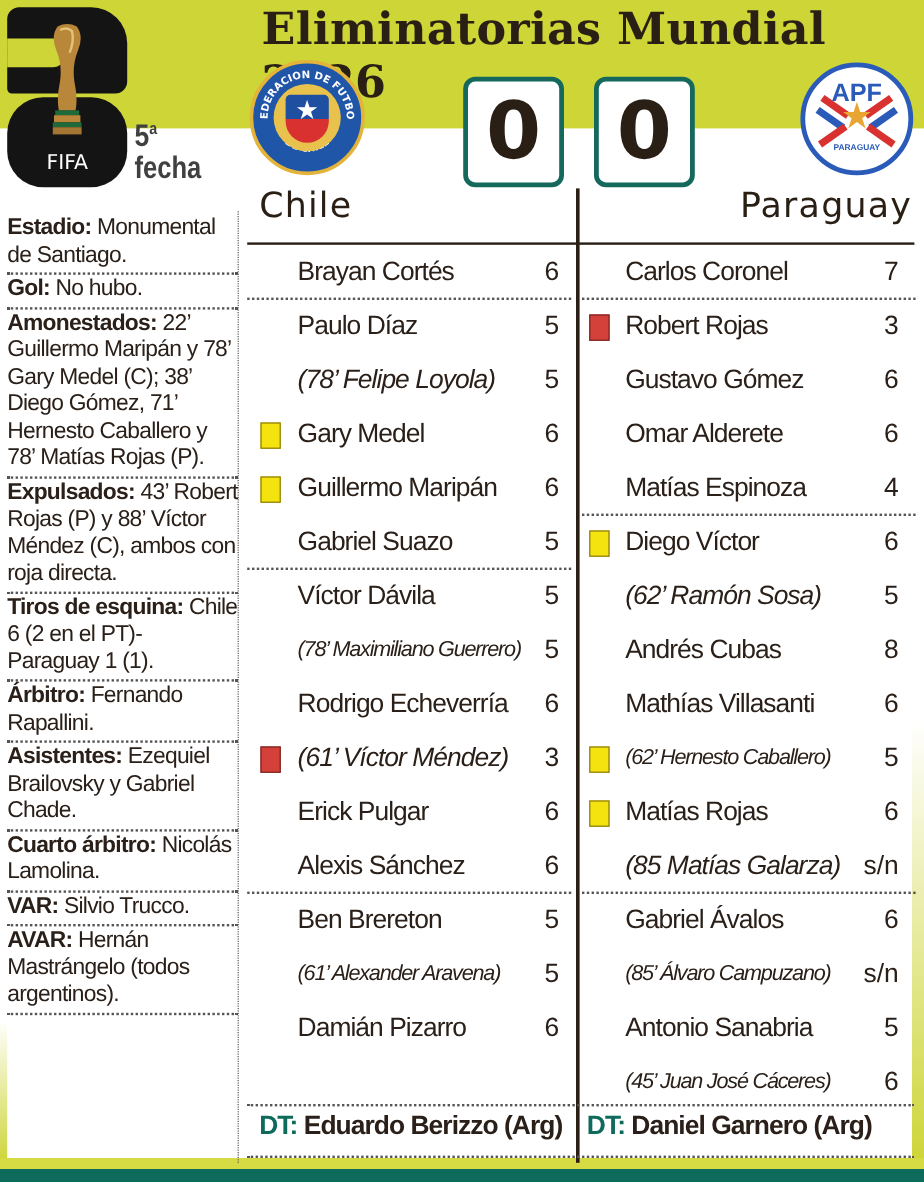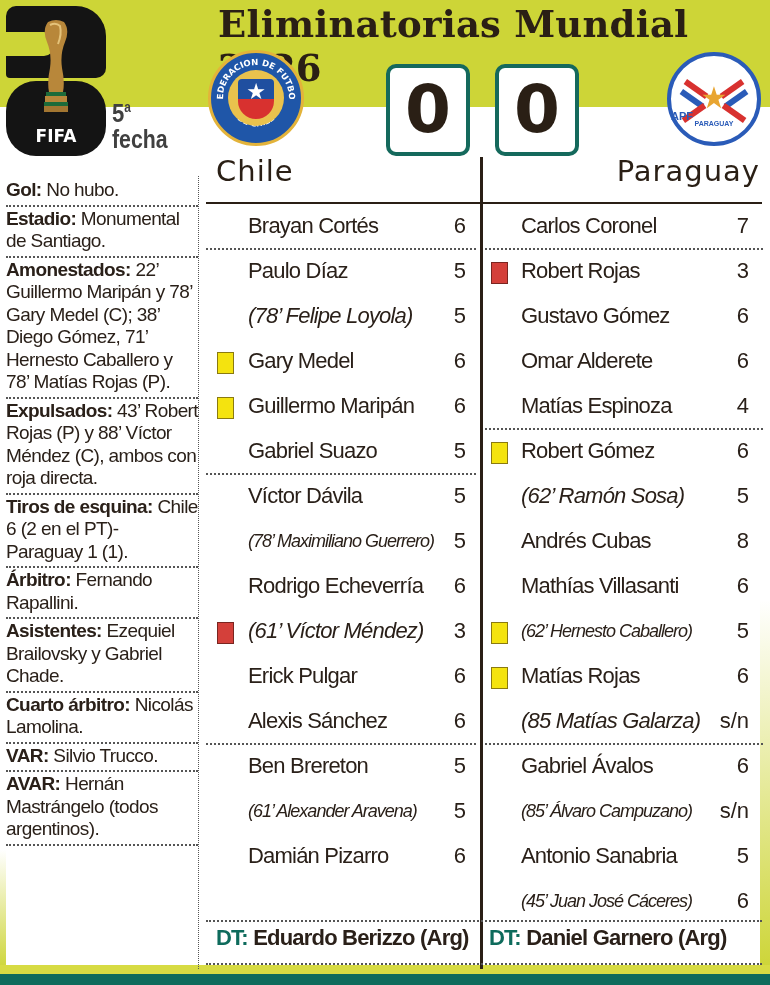--- a/index.html
+++ b/index.html
@@ -18,42 +18,42 @@
     font-weight: bold; font-size: 37px; letter-spacing: 0.2px; color: #2a1f15; margin-left: 22px; }
 
   
   .logo { position: absolute; left: 6px; top: 6px; width: 100px; height: 150px; }
   .logo .digit { position: absolute; background: #141414; }
   .logo .d2 { left: 0; top: 0; width: 100px; height: 72px; border-radius: 10px 30px 10px 4px; }
   .logo .d6 { left: 0; top: 75px; width: 100px; height: 75px; border-radius: 30px 30px 30px 30px; }
   .logo .cut2 { position: absolute; left: 0; top: 26px; width: 48px; height: 24px; background: #cdd537; border-radius: 0 10px 10px 0; }
   .logo .trophy { position: absolute; left: 32px; top: 14px; width: 36px; height: 95px; }
   .logo .fifa { position: absolute; left: 0; top: 120px; width: 100px; text-align: center;
-    color: #fff; font-weight: bold; font-size: 17px; font-family: "DejaVu Sans", sans-serif; }
+    color: #fff; font-weight: normal; font-size: 17px; font-family: "DejaVu Sans", sans-serif; }
   .fecha { position: absolute; left: 112px; top: 100px; color: #404040; font-weight: bold;
     font-family: "Liberation Sans", sans-serif; line-height: 1; }
   .fecha .num { font-size: 26px; display: block; transform: scaleX(0.85); transform-origin: left; }
   .fecha .num sup { font-size: 14px; vertical-align: 10px; }
   .fecha .lbl { font-size: 26px; display: block; transform: scaleX(0.82); transform-origin: left; }
 
   
   .crest { position: absolute; border-radius: 50%; }
   .crest-chile { left: 208px; top: 50px; width: 96px; height: 96px; background: #1f56a8;
     border: 3px solid #e3b33a; }
   .crest-chile .inner { position: absolute; left: 17px; top: 17px; width: 56px; height: 56px;
     border-radius: 50%; background: #e9c24d; }
   .crest-chile .shield { position: absolute; left: 30px; top: 28px; width: 36px; height: 40px;
     background: linear-gradient(#1f4fa0 0 50%, #d8312f 50% 100%); border-radius: 4px 4px 18px 18px; }
   .crest-chile .star { position: absolute; left: 30px; top: 26px; width: 36px; text-align: center;
     color: #fff; font-size: 22px; line-height: 30px; }
   .crest-chile .ring { position: absolute; left: 0; top: 0; width: 90px; height: 90px; }
   .crest-par { left: 667px; top: 52px; width: 94px; height: 94px; background: #fff;
     border: 4px solid #2a5bb8; }
-  .crest-par .apf { position: absolute; left: 0; top: 10px; width: 86px; 
-    color: #2a5bb8; font-weight: bold; font-size: 11px; margin-top: 44px; }
+  .crest-par .apf { position: absolute; left: 0; top: 10px; width: 86px; text-align: center;
+    color: #2a5bb8; font-weight: bold; font-size: 21px; }
   .crest-par .star { position: absolute; left: 0; top: 27px; width: 86px; text-align: center;
     color: #e8a531; font-size: 30px; line-height: 30px; }
   .crest-par .pname { position: absolute; left: 0; top: 64px; width: 86px; text-align: center;
     color: #2a5bb8; font-weight: bold; font-size: 7px; }
   .crest-par .stripe { position: absolute; width: 26px; height: 6px; }
 
   
   .score { position: absolute; top: 64px; width: 84px; height: 92px; background: #fff;
     border: 4px solid #15695c; border-radius: 10px; text-align: center;
     font-family: "DejaVu Sans", sans-serif; font-weight: bold; font-size: 66px; line-height: 84px; color: #2a1f15; }
@@ -157,22 +157,22 @@
 <div class="score score-away">0</div>
 
 <div class="team-name team-home">Chile</div>
 <div class="team-name team-away">Paraguay</div>
 
 <div class="center-line"></div>
 <div class="head-line"></div>
 <div class="info-vline"></div>
 
 <div class="info">
+  <div class="info-item"><span class="k">Estadio:</span><span> Monumental de Santiago.</span></div>
   <div class="info-item"><span class="k">Gol:</span><span> No hubo.</span></div>
-  <div class="info-item"><span class="k">Estadio:</span><span> Monumental de Santiago.</span></div>
   <div class="info-item"><span class="k">Amonestados:</span><span> 22’ Guillermo Maripán y 78’ Gary Medel (C); 38’ Diego Gómez, 71’ Hernesto Caballero y 78’ Matías Rojas (P).</span></div>
   <div class="info-item"><span class="k">Expulsados:</span><span> 43’ Robert Rojas (P) y 88’ Víctor Méndez (C), ambos con roja directa.</span></div>
   <div class="info-item"><span class="k">Tiros de esquina:</span><span> Chile 6 (2 en el PT)- Paraguay 1 (1).</span></div>
   <div class="info-item"><span class="k">Árbitro:</span><span> Fernando Rapallini.</span></div>
   <div class="info-item"><span class="k">Asistentes:</span><span> Ezequiel Brailovsky y Gabriel Chade.</span></div>
   <div class="info-item"><span class="k">Cuarto árbitro:</span><span> Nicolás Lamolina.</span></div>
   <div class="info-item"><span class="k">VAR:</span><span> Silvio Trucco.</span></div>
   <div class="info-item"><span class="k">AVAR:</span><span> Hernán Mastrángelo (todos argentinos).</span></div>
 </div>
 
@@ -259,21 +259,21 @@
   <div class="row">
       <span class="pname">Omar Alderete</span>
       <span class="rating">6</span>
     </div>
   <div class="row sep">
       <span class="pname">Matías Espinoza</span>
       <span class="rating">4</span>
     </div>
   <div class="row">
       <span class="card yellow"></span>
-      <span class="pname">Robert Gómez</span>
+      <span class="pname">Diego Víctor</span>
       <span class="rating">6</span>
     </div>
   <div class="row">
       <span class="pname sub">(62’ Ramón Sosa)</span>
       <span class="rating">5</span>
     </div>
   <div class="row">
       <span class="pname">Andrés Cubas</span>
       <span class="rating">8</span>
     </div>

